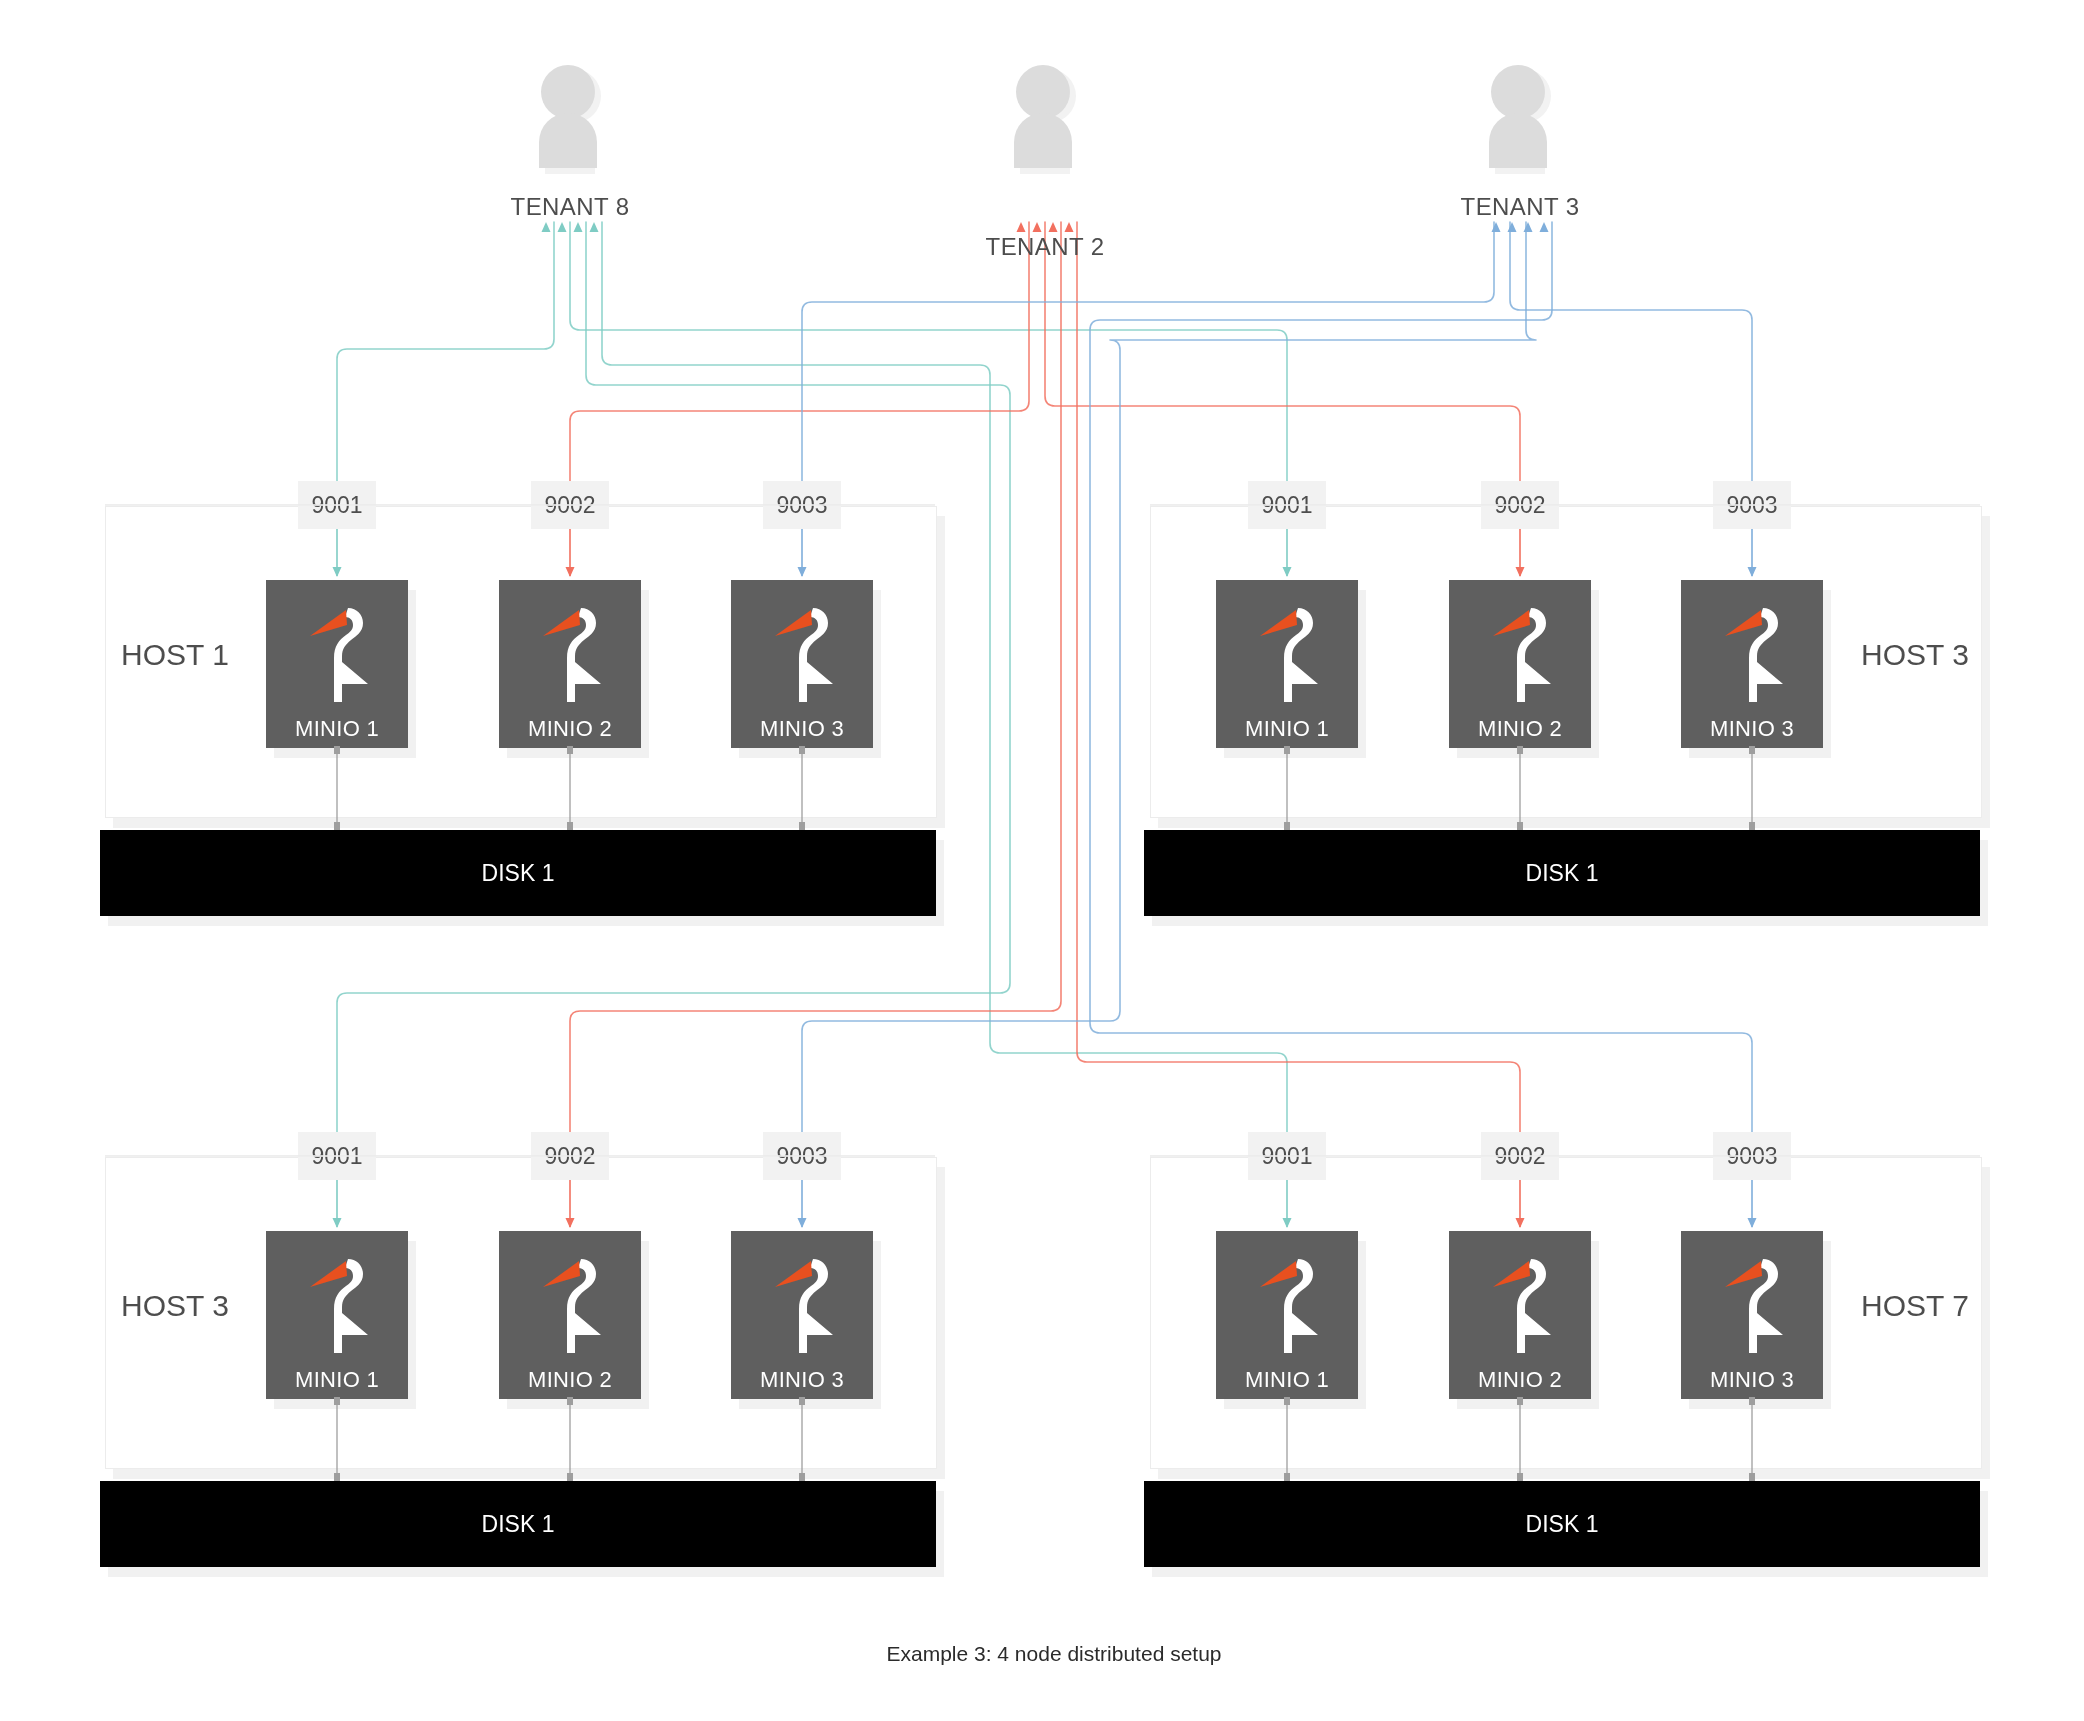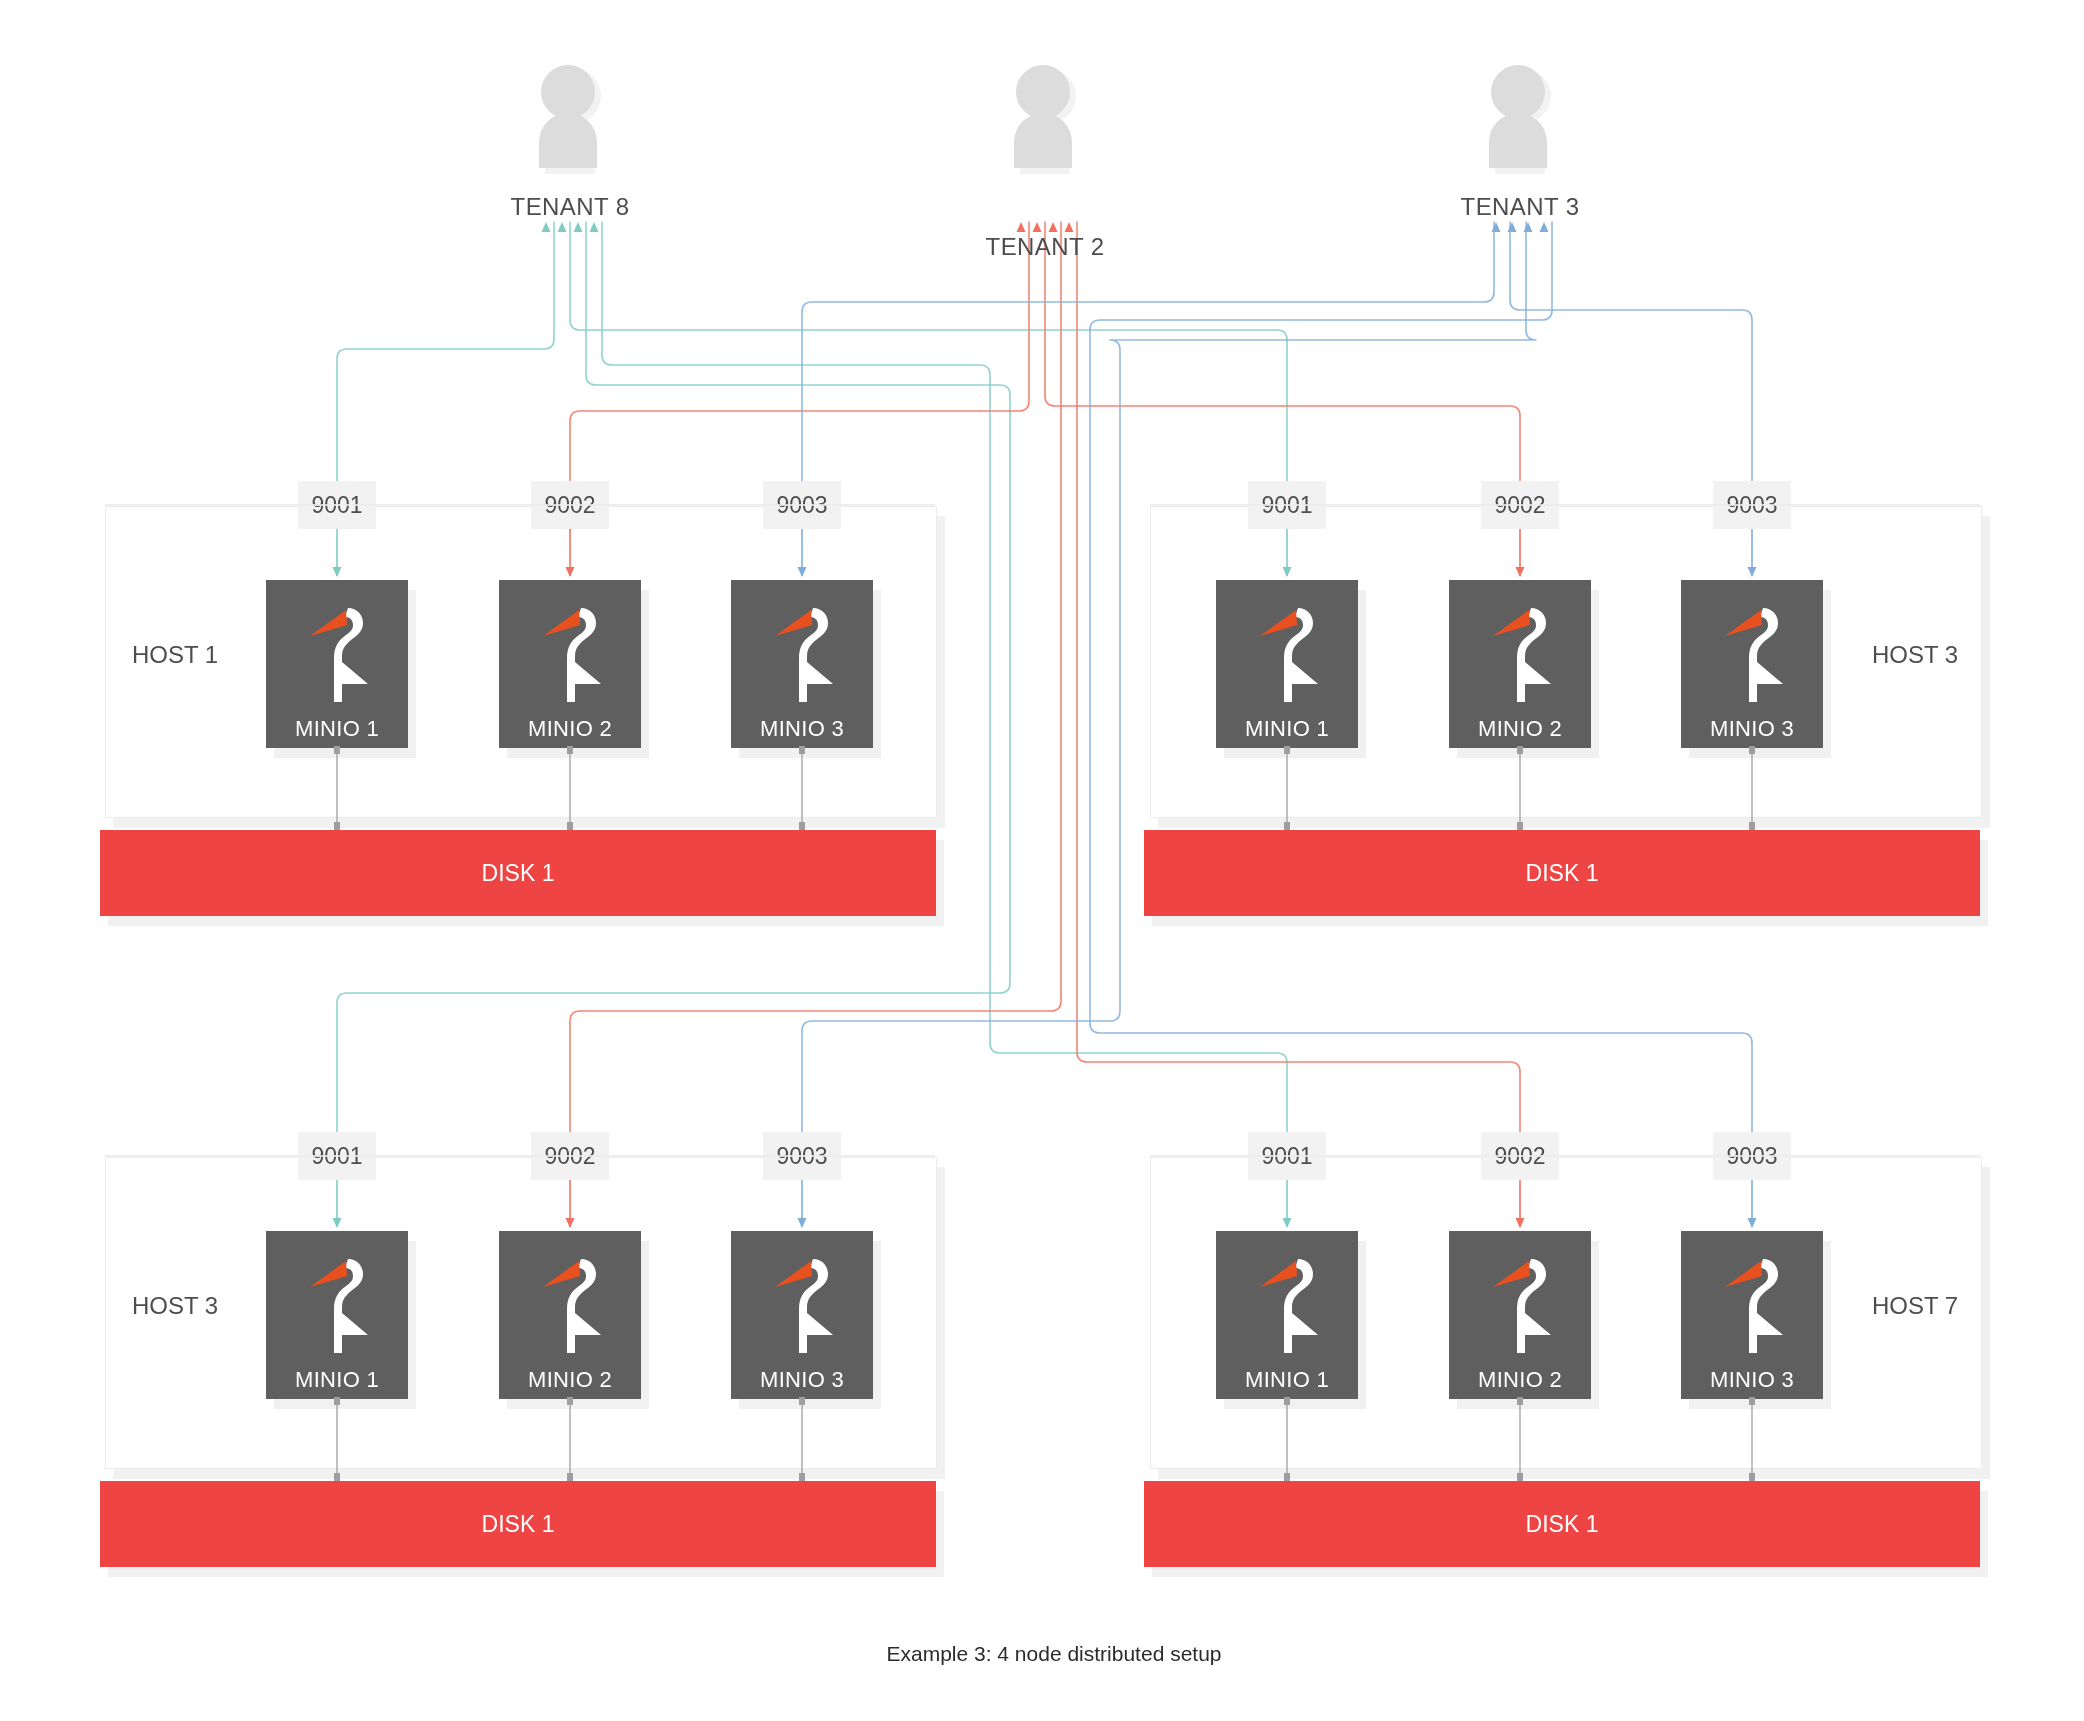--- a/index.html
+++ b/index.html
@@ -1,27 +1,27 @@
 <!DOCTYPE html>
 <html><head>
 <meta charset="utf-8">
 <style>
   html,body{margin:0;padding:0;background:#ffffff;}
   body{width:2084px;height:1721px;font-family:"Liberation Sans","DejaVu Sans",sans-serif;position:relative;overflow:hidden;}
   #stage{position:absolute;left:0;top:0;width:2084px;height:1721px;}
   svg.layer{position:absolute;left:0;top:0;width:2084px;height:1721px;overflow:visible;}
   .tenant-label{position:absolute;font-size:24px;color:#4d4d4d;letter-spacing:.4px;white-space:nowrap;transform:translateX(-50%);}
-  .host-label{position:absolute;font-size:24px;color:#4d4d4d;white-space:nowrap;transform:translate(-50%,-50%);}
+  .host-label{position:absolute;font-size:30px;color:#4d4d4d;white-space:nowrap;transform:translate(-50%,-50%);}
   .port-box{position:absolute;width:78px;height:48px;background:#f2f2f2;display:flex;align-items:center;justify-content:center;
             font-size:23px;color:#4d4d4d;transform:translateX(-50%);}
   .minio-box{position:absolute;width:142px;height:168px;background:#5f5f5f;transform:translateX(-50%);
              box-shadow:8px 10px 0 0 rgba(0,0,0,.055);display:flex;flex-direction:column;align-items:center;justify-content:flex-end;}
   .minio-name{font-size:22px;color:#ffffff;padding-bottom:6px;letter-spacing:.3px;}
   .minio-bird{position:absolute;top:18px;left:50%;transform:translateX(-50%);width:78px;height:104px;}
-  .disk{position:absolute;height:86px;background:#ef4444;display:flex;align-items:center;justify-content:center;
+  .disk{position:absolute;height:86px;background:#000000;display:flex;align-items:center;justify-content:center;
         color:#fff;font-size:23px;box-shadow:8px 10px 0 0 rgba(0,0,0,.055);}
   .hostframe{position:absolute;border:1px solid #ececec;background:#ffffff;box-shadow:8px 10px 0 0 rgba(0,0,0,.055);}
   .person{position:absolute;width:90px;height:112px;transform:translateX(-50%);}
   .caption{position:absolute;left:0;right:0;text-align:center;font-size:21px;color:#2b2b2b;}
 </style>
 </head>
 <body>
 
 <div id="stage">
 

